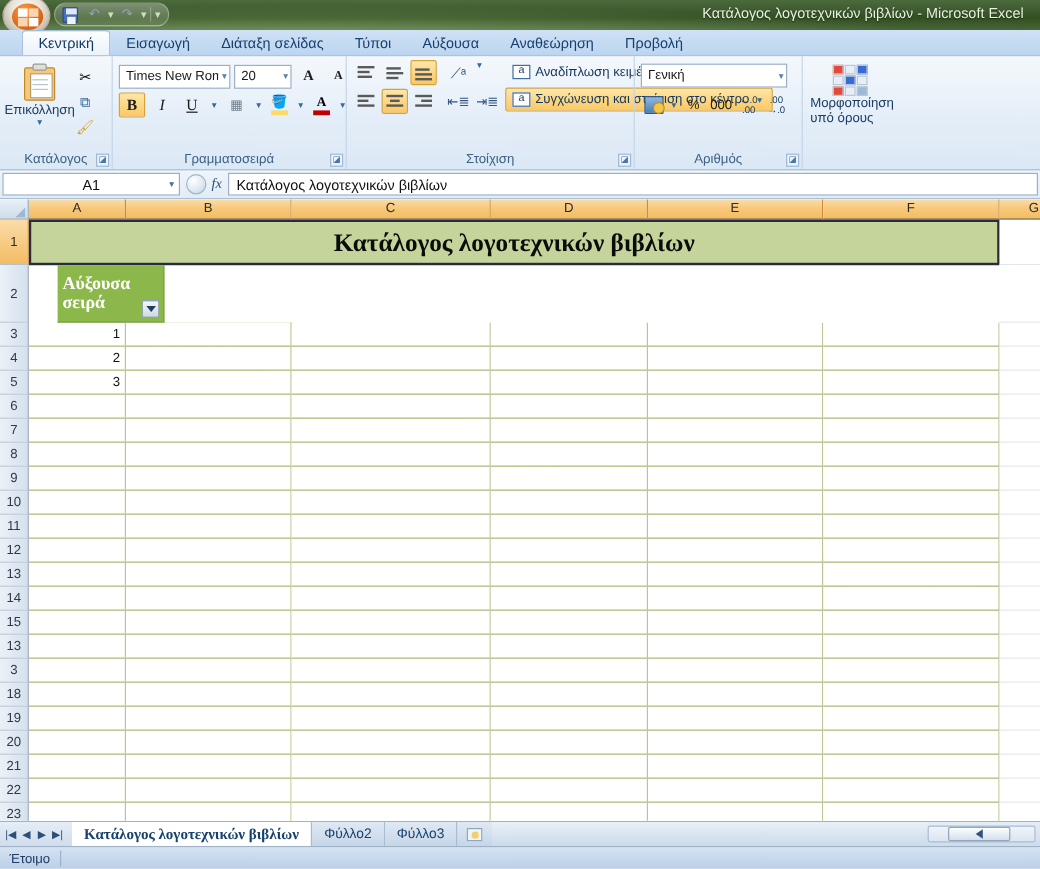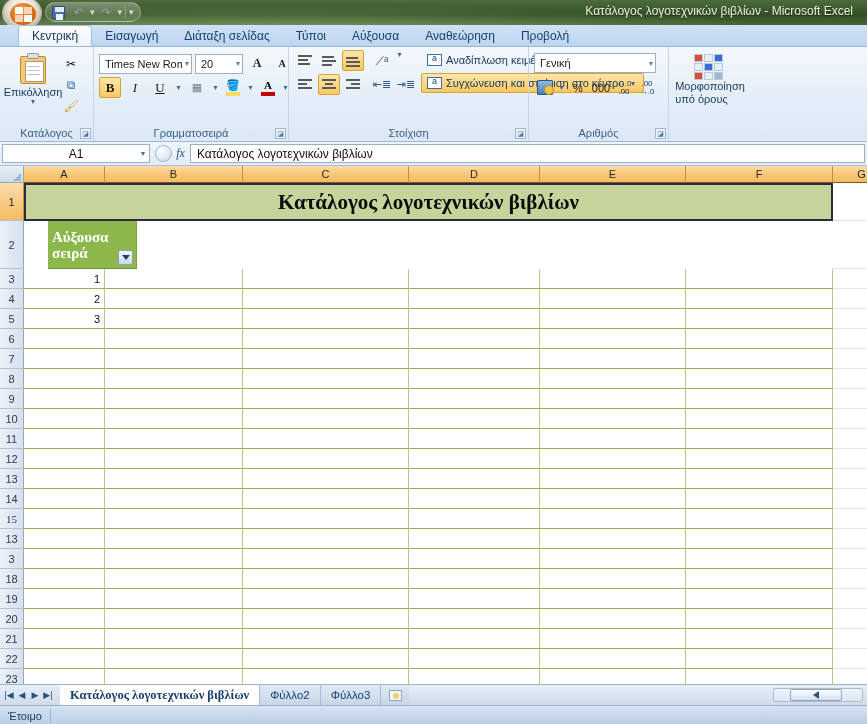--- a/index.html
+++ b/index.html
@@ -610,21 +610,21 @@
       <div class="rh" style="height: 20px;">5</div>
       <div class="rh" style="height: 20px;">6</div>
       <div class="rh" style="height: 20px;">7</div>
       <div class="rh" style="height: 20px;">8</div>
       <div class="rh" style="height: 20px;">9</div>
       <div class="rh" style="height: 20px;">10</div>
       <div class="rh" style="height: 20px;">11</div>
       <div class="rh" style="height: 20px;">12</div>
       <div class="rh" style="height: 20px;">13</div>
       <div class="rh" style="height: 20px;">14</div>
-      <div class="rh" style="height: 20px; font-family: Liberation Serif, serif;">15</div>
+      <div class="rh" style="height: 20px;">15</div>
       <div class="rh" style="height: 20px;">13</div>
       <div class="rh" style="height: 20px;">3</div>
       <div class="rh" style="height: 20px;">18</div>
       <div class="rh" style="height: 20px;">19</div>
       <div class="rh" style="height: 20px;">20</div>
       <div class="rh" style="height: 20px;">21</div>
       <div class="rh" style="height: 20px;">22</div>
       <div class="rh" style="height: 20px;">23</div>
     </div>
   <div class="cells" id="cells">

